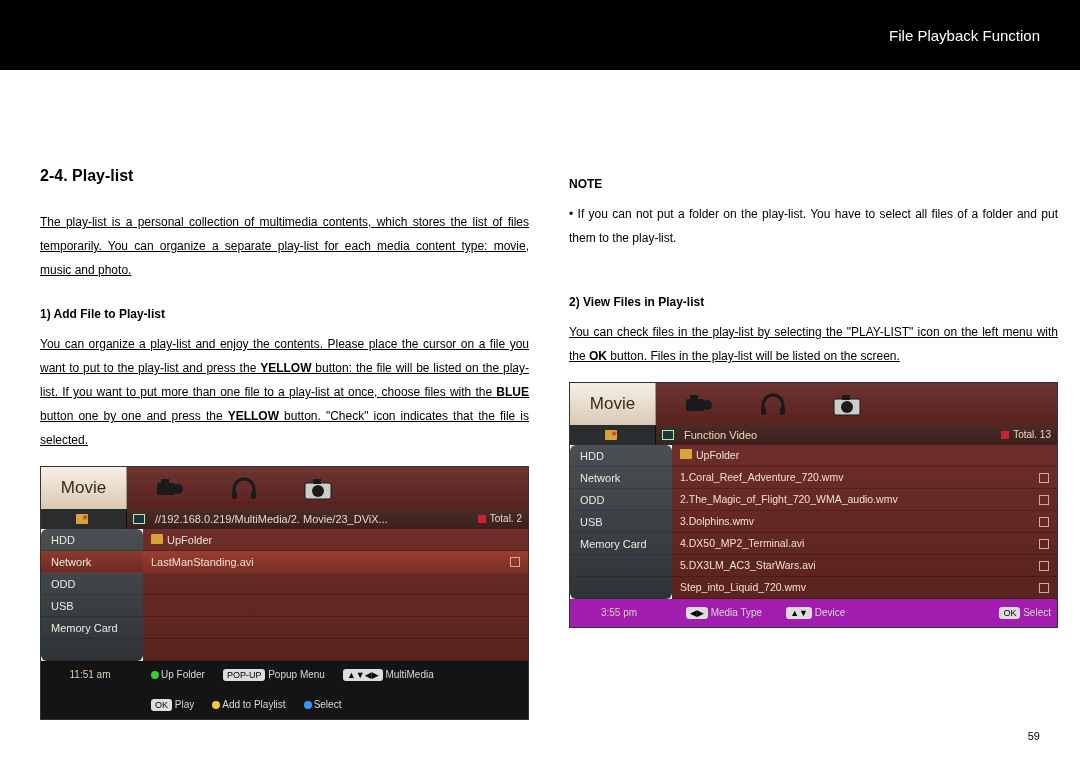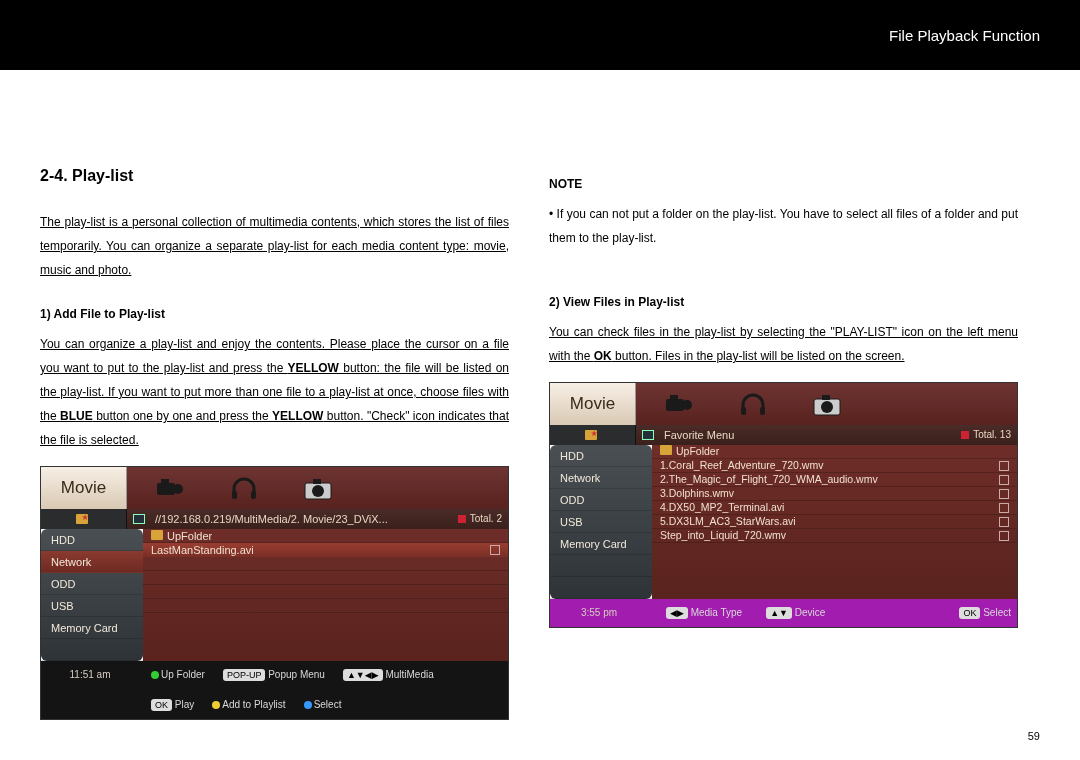--- a/index.html
+++ b/index.html
@@ -20,21 +20,21 @@
     display: flex;
     justify-content: flex-end;
     align-items: center;
     padding-right: 40px;
     font-weight: normal;
     font-size: 15px;
   }
   .content {
     display: flex;
     gap: 40px;
-    padding: 90px 62px 0 40px;
+    padding: 90px 22px 0 40px;
   }
   .col {
     flex: 1;
     line-height: 2.0;
   }
   h2.section {
     font-size: 16px;
     font-weight: bold;
     margin-bottom: 18px;
   }
@@ -104,21 +104,21 @@
   }
   .shot .sidebar div.s-item {
     height:22px; display:flex; align-items:center; padding-left:10px;
     border-bottom:1px solid rgba(0,0,0,.15);
   }
   .shot .sidebar div.s-sel { background: linear-gradient(#8b3a2f,#6d2a22); }
   .shot .files {
     flex:1; background: linear-gradient(#6e2d28,#5a231e);
     color:#f0e0cf;
   }
-  .shot .frow { height:14px; display:flex; align-items:center; justify-content:space-between; padding:0 8px; border-bottom:1px solid rgba(0,0,0,.2);}
+  .shot .frow { height:22px; display:flex; align-items:center; justify-content:space-between; padding:0 8px; border-bottom:1px solid rgba(0,0,0,.2);}
   .shot .frow.sel { background: linear-gradient(#9a3d31,#7b2f26); }
   .shot .chk { width:10px; height:10px; border:1px solid #caa; }
   .shot .footer1 {
     background:#141414; color:#d8d8d8; font-size:10px;
     display:flex; flex-wrap:wrap; align-items:center;
     padding:4px 6px; gap:10px 18px;
   }
   .shot .clk { width:86px; text-align:center; color:#d7cdbe;}
   .pill { display:inline-block; background:#ddd; color:#000; border-radius:3px; padding:0 4px; font-size:9px; line-height:12px; }
   .dot { display:inline-block; width:8px; height:8px; border-radius:50%; margin-right:2px; vertical-align:middle;}
@@ -255,21 +255,21 @@
               <rect x="10" y="4" width="8" height="5" fill="#1a1a1a"></rect>
             </svg>
         </div>
       </div>
       <div class="pathrow favrow">
         <div class="leftcell">
             <span class="foldico starfold"></span>
           </div>
         <div class="rightcell">
           <span class="monico"></span>
-          <span style="flex:1">Favorite Menu</span>
+          <span style="flex:1">Function Video</span>
           <span class="total">
               <span class="sq"></span>
               <span>Total. 13</span>
             </span>
         </div>
       </div>
       <div class="listarea">
         <div class="sidebar">
           <div class="s-item">HDD</div>
           <div class="s-item">Network</div>

